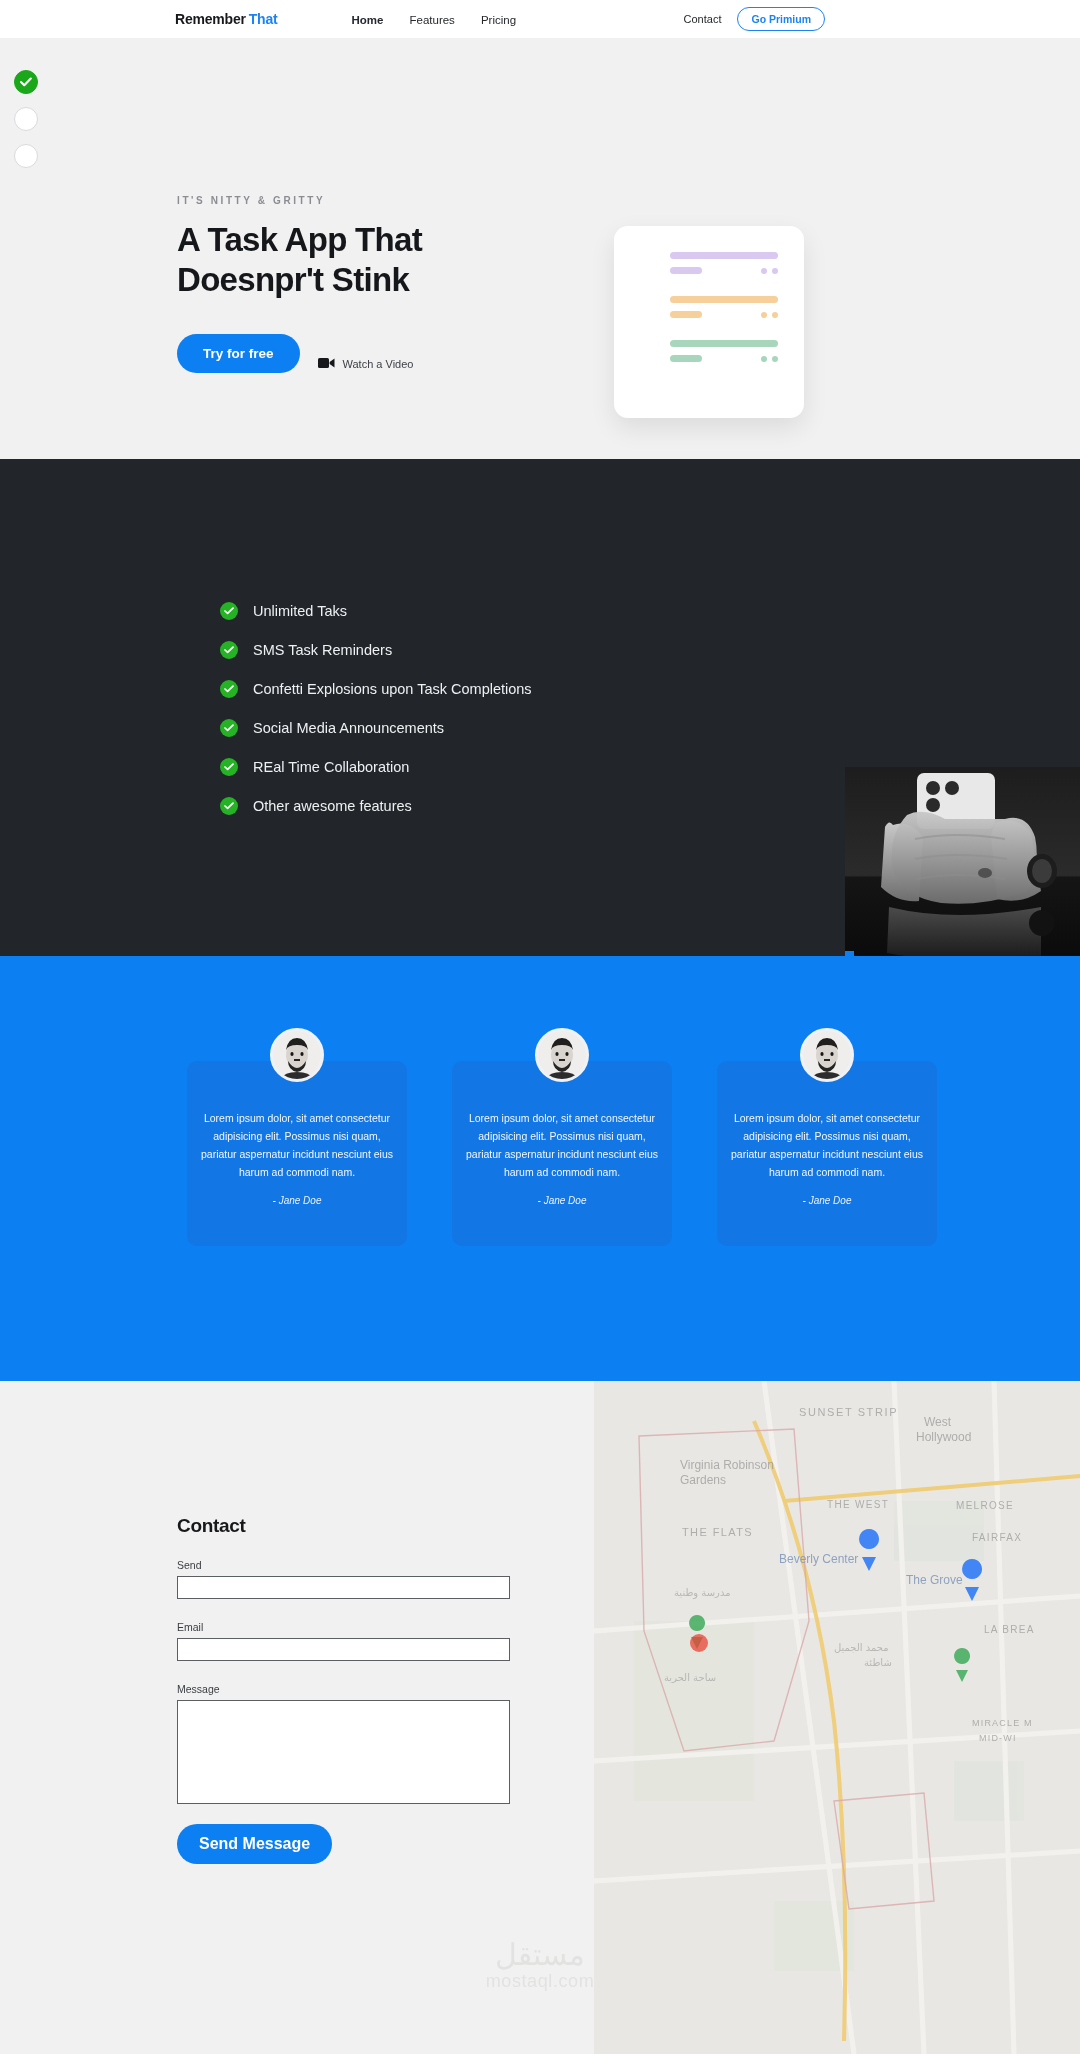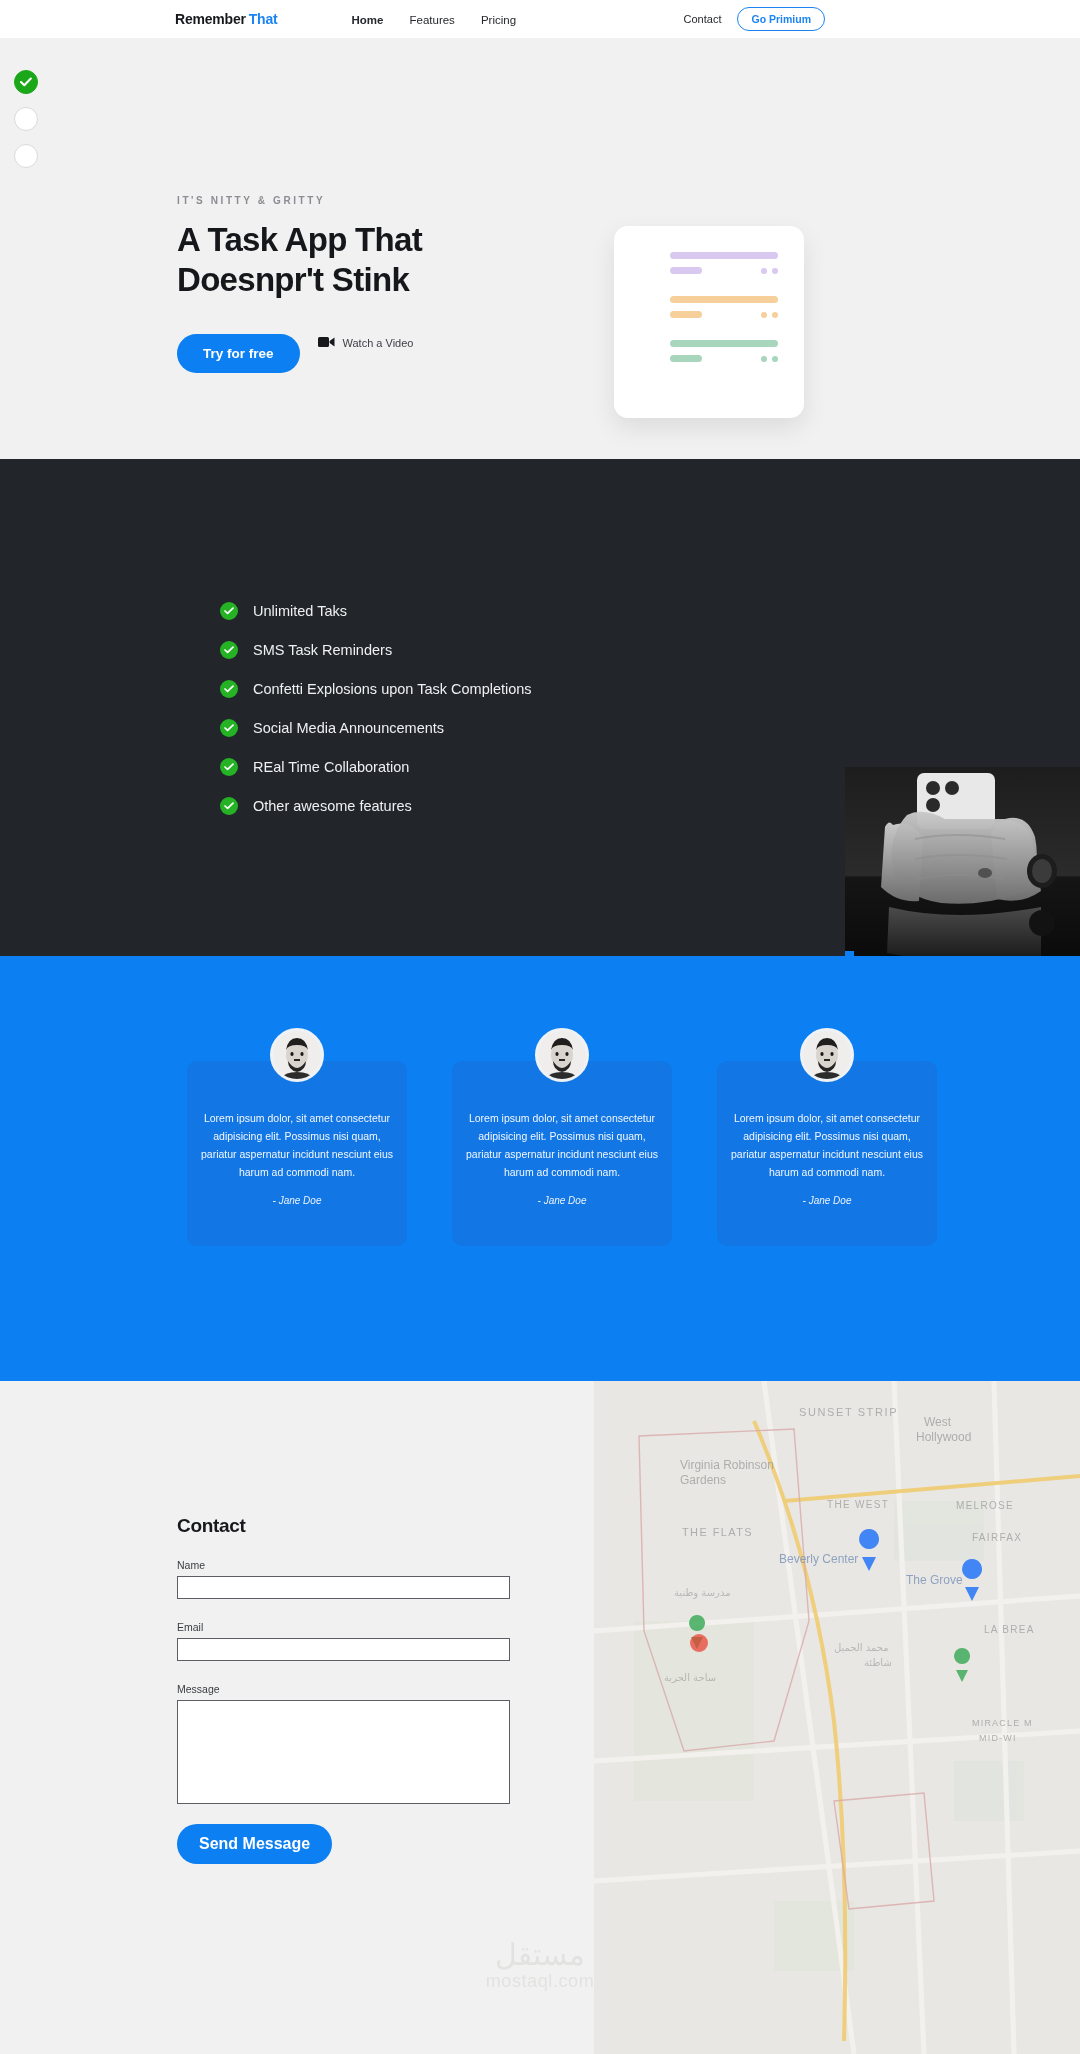--- a/index.html
+++ b/index.html
@@ -42,21 +42,21 @@
   .hero-text { position: absolute; left: 177px; top: 157px; width: 400px; }
   .eyebrow {
     font-size: 10px; font-weight: bold; letter-spacing: 2.6px;
     color: #8b8d93; text-transform: uppercase;
   }
   .hero-title {
     margin-top: 14px;
     font-size: 33px; font-weight: bold; line-height: 1.22;
     color: #15171b; letter-spacing: -0.7px;
   }
-  .hero-cta { margin-top: 33px; display: flex; align-items: flex-start; gap: 18px; }
+  .hero-cta { margin-top: 33px; display: flex; align-items: flex-end; gap: 18px; }
   .btn-try {
     background: #0c7ff2; color: #ffffff;
     font-size: 13.5px; font-weight: bold;
     border: none; border-radius: 30px;
     padding: 12px 26px; white-space: nowrap;
   }
   .watch { display: flex; align-items: center; gap: 8px; }
   .watch-label { font-size: 11px; color: #3c3f45; white-space: nowrap; }
 
   
@@ -479,21 +479,21 @@
           <text x="270" y="285">شاطئة</text>
           <text x="80" y="215">مدرسة وطنية</text>
           <text x="70" y="300">ساحة الحرية</text>
         </g>
       </svg>
     </div>
 
     <div class="contact-form">
       <div class="contact-title">Contact</div>
 
-      <div class="field-label">Name</div>
+      <div class="field-label">Send</div>
       <input class="field-input" type="text" value="" style="">
 
       <div class="field-label">Email</div>
       <input class="field-input" type="text" value="" style="">
 
       <div class="field-label">Message</div>
       <textarea class="field-textarea" style=""></textarea>
 
       <button class="btn-send">Send Message</button>
     </div>

